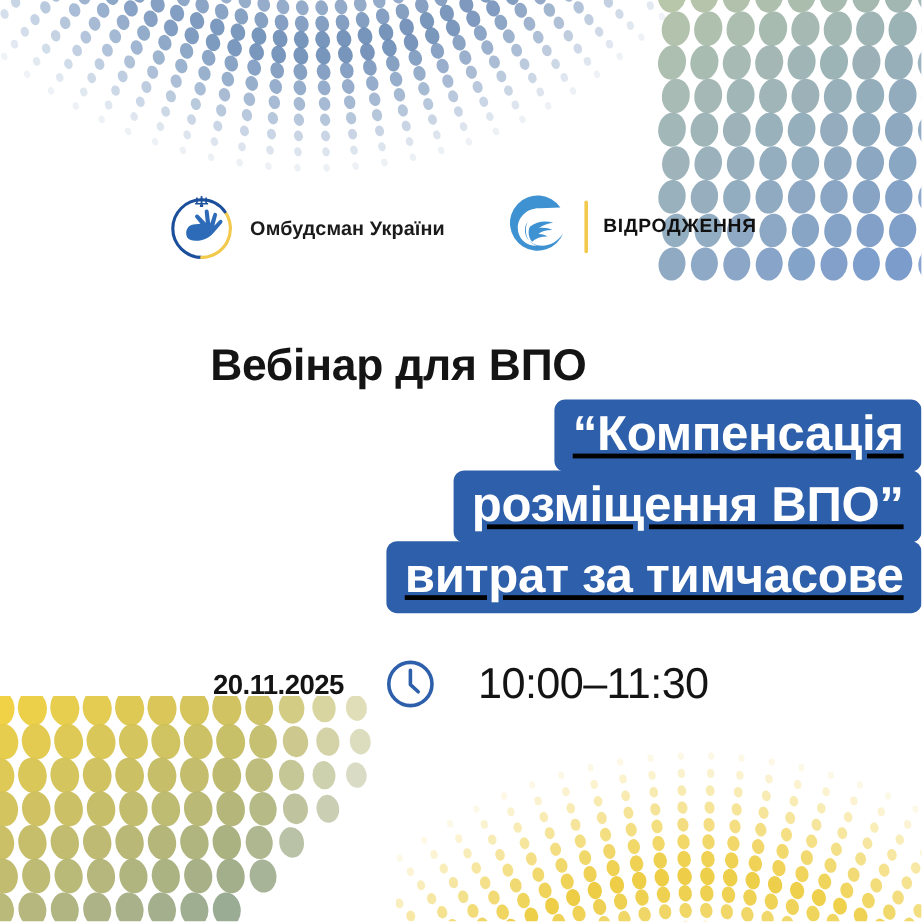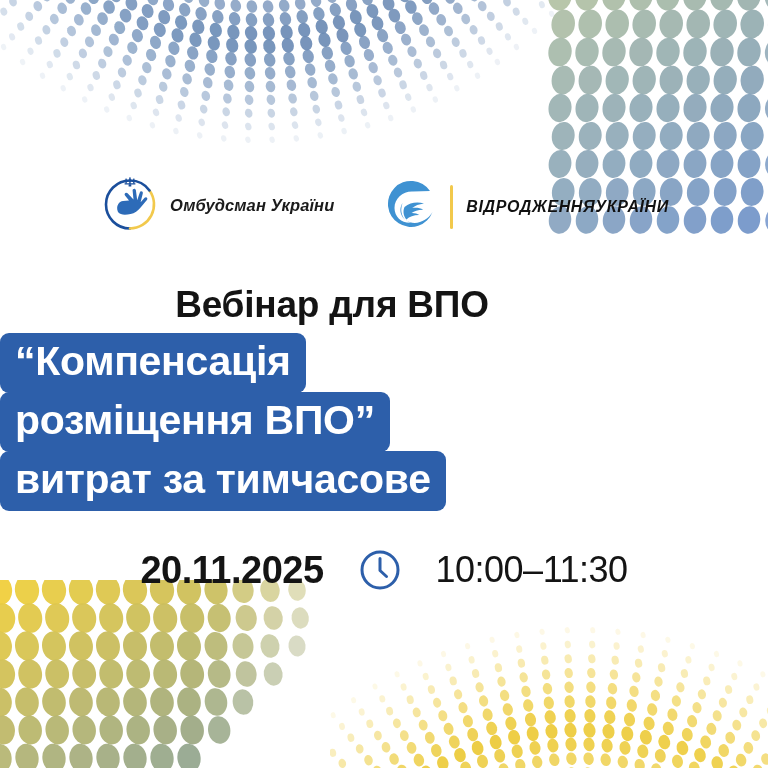--- a/index.html
+++ b/index.html
@@ -18,21 +18,21 @@
   }
   .deco{position:absolute;pointer-events:none;}
   #deco-tl{left:-40px;top:-110px;width:700px;height:360px;}
   #deco-tr{left:520px;top:-120px;width:330px;height:360px;}
   #deco-bl{left:-150px;top:580px;width:470px;height:300px;}
   #deco-br{left:330px;top:560px;width:520px;height:300px;}
 
   
   #logo-row{
     position:absolute;left:0;top:160px;width:768px;height:76px;
-    display:flex;align-items:flex-end;justify-content:center;gap:48px;font-style:italic;
+    display:flex;align-items:flex-start;justify-content:center;gap:48px;
   }
   .logo-block{display:flex;align-items:center;}
   #omb-mark{width:62px;height:62px;position:relative;flex:0 0 auto;}
   #omb-text{margin-left:9px;display:flex;flex-direction:column;justify-content:center;}
   #omb-text span{
     color:#1b1b1b;font-weight:bold;letter-spacing:.1px;
     font-size:16.5px;line-height:19px;white-space:nowrap;
   }
   #vid-mark{width:58px;height:58px;flex:0 0 auto;}
   #vid-divider{width:3px;height:44px;background:#f2c94c;margin:0 13px 0 10px;border-radius:2px;}
@@ -42,37 +42,37 @@
     letter-spacing:.6px;white-space:nowrap;
   }
 
   
   #headline{
     position:absolute;top:284px;left:0;width:664px;text-align:center;
     font-size:37px;font-weight:bold;color:#141414;letter-spacing:-.2px;
   }
   #title-stack{
     position:absolute;top:333px;left:0;width:768px;
-    display:flex;flex-direction:column;align-items:flex-start;
+    display:flex;flex-direction:column;align-items:flex-end;text-decoration:underline;
   }
   .title-line{
     background:#2d5faa;color:#ffffff;
     font-size:41px;font-weight:bold;line-height:1;
     border-radius:9px;
     padding:8px 15px 11px 15px;
     white-space:nowrap;letter-spacing:-.3px;
     margin-bottom:-1px;
   }
 
   
   #meta-row{
     position:absolute;top:548px;left:0;width:768px;
     display:flex;align-items:center;justify-content:center;gap:34px;
   }
-  #date-text{font-size:38px;font-weight:bold;color:#141414;letter-spacing:-.5px;}
+  #date-text{font-size:23px;font-weight:bold;color:#141414;letter-spacing:-.5px;}
   #time-text{font-size:36px;font-weight:normal;color:#141414;letter-spacing:-.5px;}
   #clock-icon{width:44px;height:44px;flex:0 0 auto;}
 </style>
 </head>
 <body>
 
 <div id="poster">
 
   <svg class="deco" id="deco-tl" viewBox="0 0 700 360">
     <g id="tl-dots">
@@ -1764,21 +1764,20 @@
 
     <div class="logo-block">
       <svg id="vid-mark" viewBox="0 0 58 58">
         <path d="M48 13 A23 23 0 1 0 50.5 34 C46 42 36 47 27.5 44 C19 41 16 32 20.5 25 C17 34.5 21 43 29 44.8 C20 45.5 12.5 39 12.5 30 C12.5 20.5 21 13 31 13.6 Z" fill="#3f92d2"></path>
         <path d="M21 28 C27 22 36 20.5 44 23.5 C38.5 24 34 25.8 31 28.5 C35.5 27.6 40 28 43.5 29.8 C38 29.8 33.6 31.2 30.5 33.6 C34 33.4 37 34.2 39.2 35.8 C33.5 35.6 28.2 37.4 25 40.6 C21.6 37.2 19.6 32.6 21 28 Z" fill="#ffffff"></path>
         <path d="M22.5 29 C28 24.5 35.5 23.4 42 25.6 C37 26.2 33 27.8 30.2 30.1 C34.4 29.5 38.2 30.1 41.2 31.7 C36.2 31.6 32.3 32.9 29.6 35 C32.7 34.9 35.4 35.7 37.3 37.1 C32.1 37 27.4 38.6 24.4 41.4 C21.6 38.4 20.6 33.3 22.5 29 Z" fill="#3f92d2"></path>
       </svg>
       <div id="vid-divider"></div>
       <div id="vid-text">
         <span>ВІДРОДЖЕННЯ</span>
-        <span>УКРАЇНИ</span>
       </div>
     </div>
 
   </div>
 
   <div id="headline">Вебінар для ВПО</div>
 
   <div id="title-stack">
     <div class="title-line">“Компенсація</div>
     <div class="title-line">розміщення ВПО”</div>

